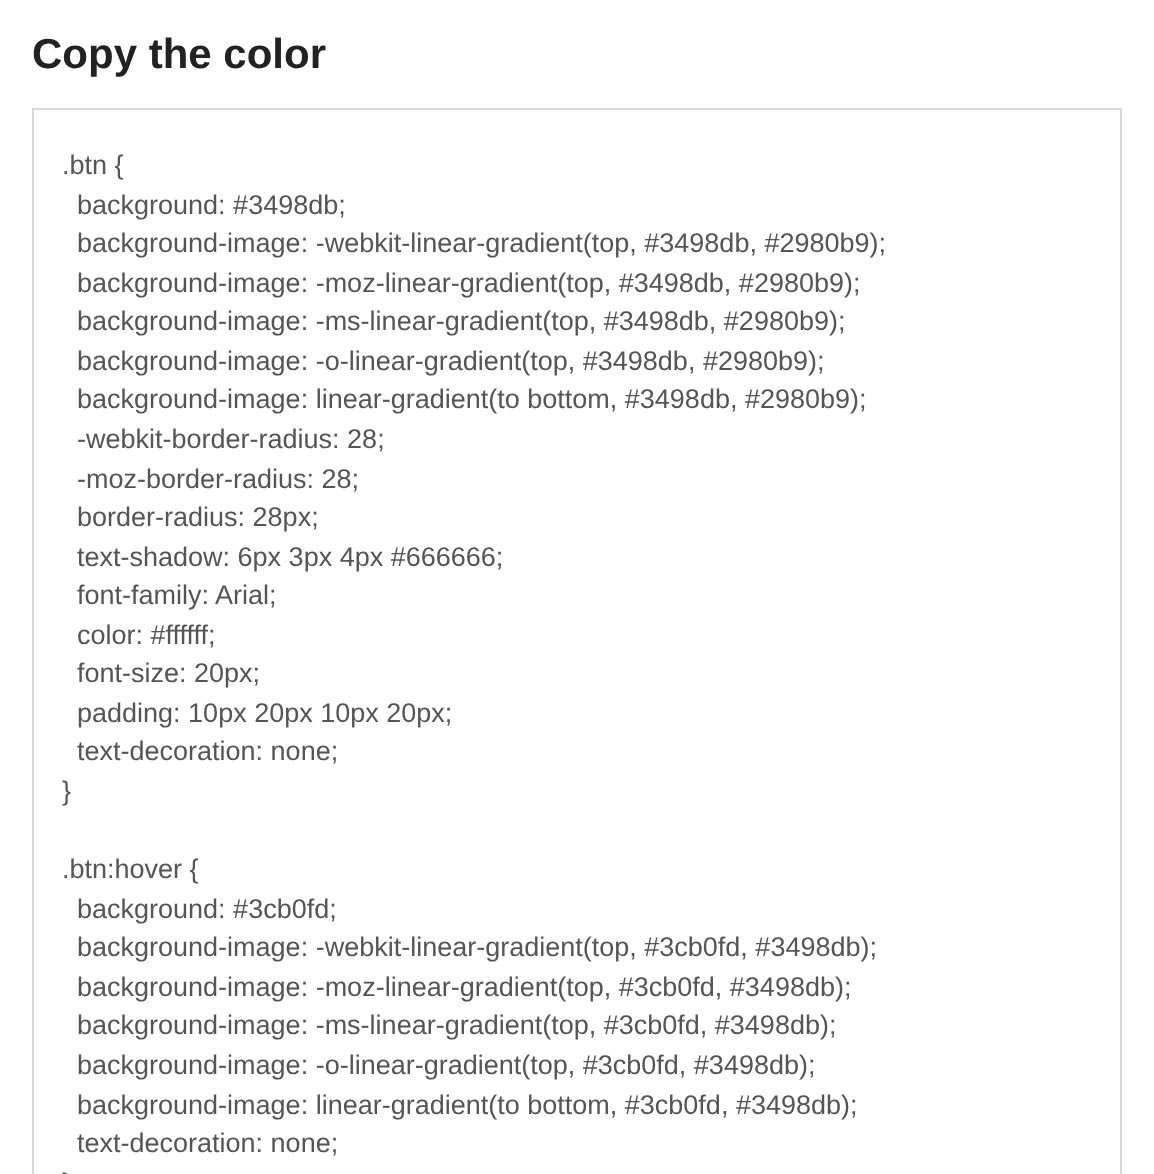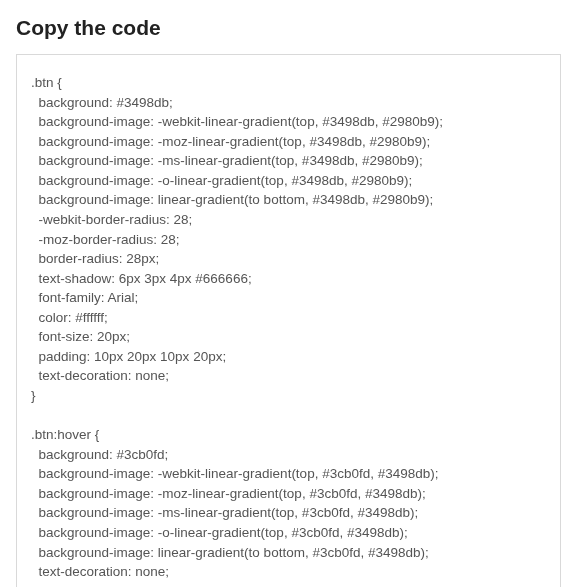--- a/index.html
+++ b/index.html
@@ -25,21 +25,21 @@
     font-size: 13.5px;
     line-height: 1.45;
     color: #555;
     white-space: pre;
     overflow: hidden;
   }
 </style>
 </head>
 <body>
 
-<h2 class="heading">Copy the code</h2>
+<h2 class="heading">Copy the color</h2>
 
 <div class="code-box">.btn {
   background: #3498db;
   background-image: -webkit-linear-gradient(top, #3498db, #2980b9);
   background-image: -moz-linear-gradient(top, #3498db, #2980b9);
   background-image: -ms-linear-gradient(top, #3498db, #2980b9);
   background-image: -o-linear-gradient(top, #3498db, #2980b9);
   background-image: linear-gradient(to bottom, #3498db, #2980b9);
   -webkit-border-radius: 28;
   -moz-border-radius: 28;

